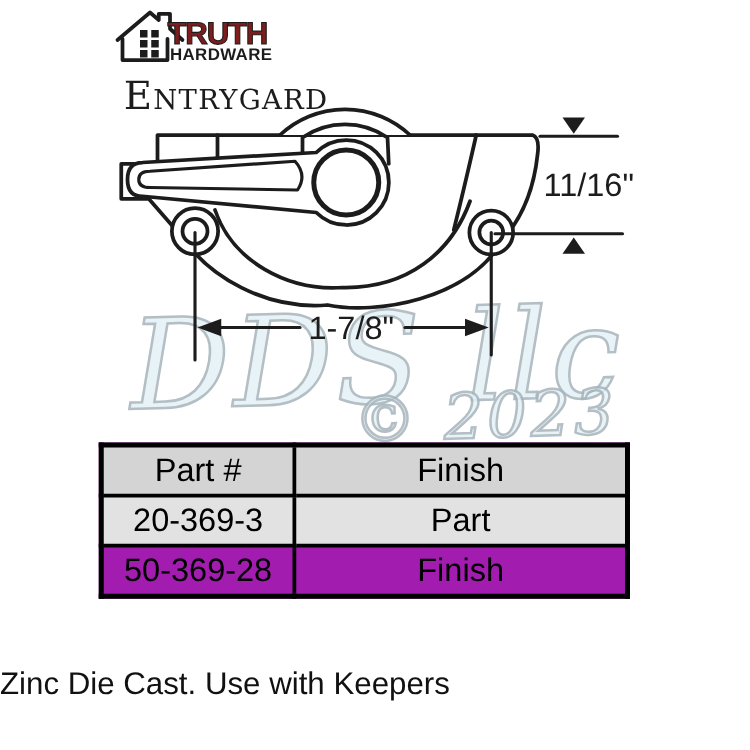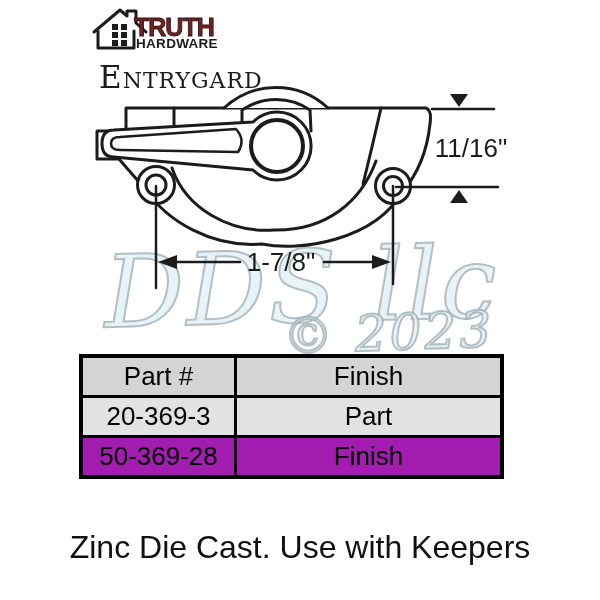--- a/index.html
+++ b/index.html
@@ -55,21 +55,21 @@
     padding:0; height:37px; vertical-align:middle;
   }
   .col-part  { width:151px; }
   .col-finish{ width:263px; }
   .hdr-row th { background:#d4d4d4; }
   .row-alt td { background:#e2e2e2; }
 
   
   .footnote {
     position:absolute; left:0; top:531px; width:600px; z-index:2;
-    text-align:center; font-size:32px; line-height:33px; color:#111;
+    font-size:25px; line-height:33px; color:#111;
   }
 </style>
 </head>
 <body>
 
 <div class="page">
 
   <div class="watermark-name">DDS llc</div>
   <div class="watermark-year">© 2023</div>
 

